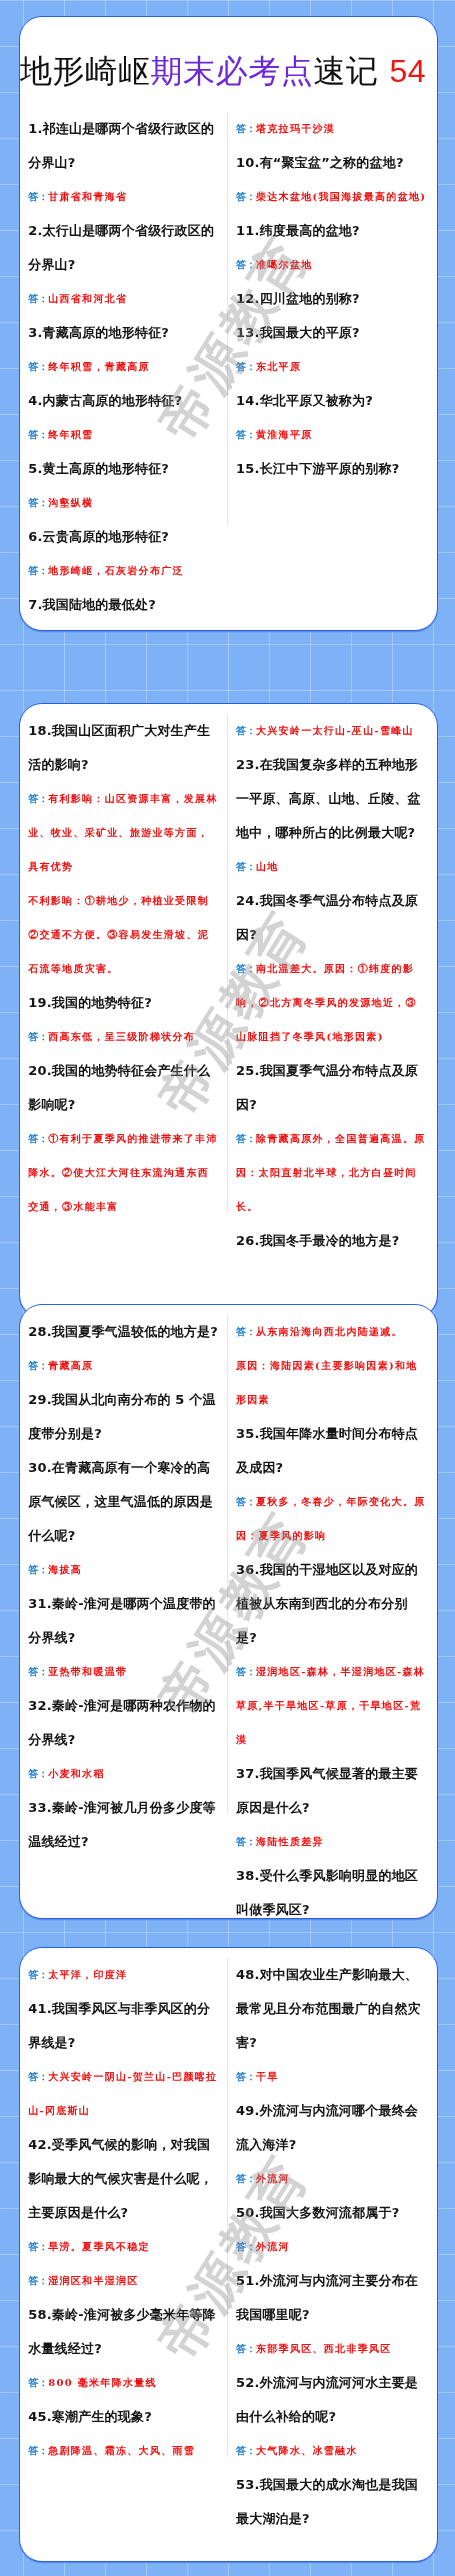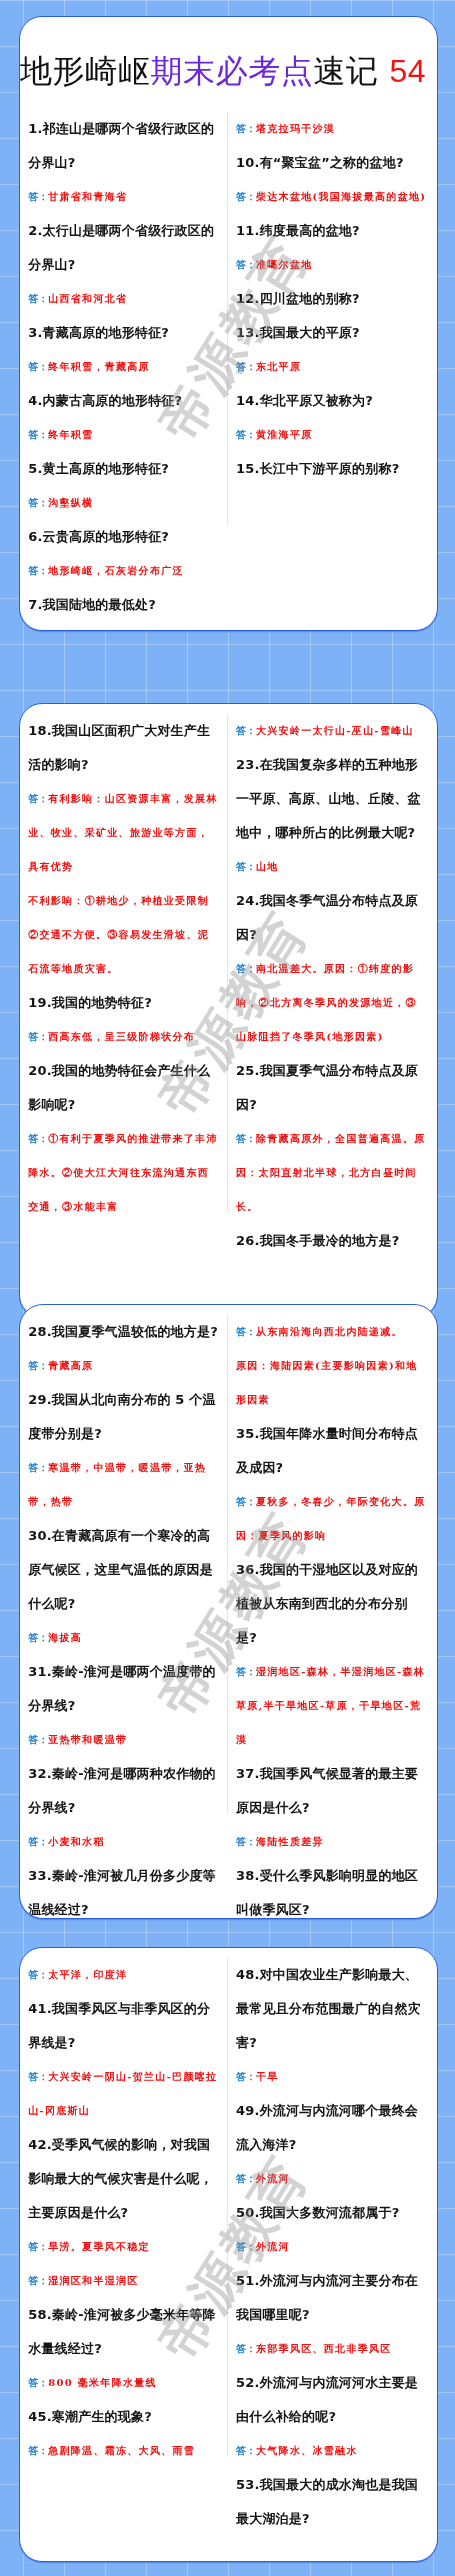--- a/index.html
+++ b/index.html
@@ -153,28 +153,27 @@
         <div class="q">24.我国冬季气温分布特点及原因?</div>
         <div class="a"><span class="a-label">答：</span><span>南北温差大。原因：①纬度的影响，②北方离冬季风的发源地近，③山脉阻挡了冬季风(地形因素)</span></div>
         <div class="q">25.我国夏季气温分布特点及原因?</div>
         <div class="a"><span class="a-label">答：</span><span>除青藏高原外，全国普遍高温。原因：太阳直射北半球，北方白昼时间长。</span></div>
         <div class="q">26.我国冬手最冷的地方是?</div>
       </div>
   </div>
   <div class="watermark" style="top:285px;">帝源教育</div>
 </div>
 
-<div class="card" style="top:1304px;border-radius:24px;">
+<div class="card" style="top:1304px;">
   <div class="cols" style="top:10px;">
     <div class="divider"></div>
     <div class="col left">
         <div class="q">28.我国夏季气温较低的地方是?</div>
         <div class="a"><span class="a-label">答：</span><span>青藏高原</span></div>
         <div class="q">29.我国从北向南分布的 5 个温度带分别是?</div>
-        <div class="a"><span class="a-label">答：</span><span>寒温带，中温带，暖温带，亚热带，热带</span></div>
         <div class="q">30.在青藏高原有一个寒冷的高原气候区，这里气温低的原因是什么呢?</div>
         <div class="a"><span class="a-label">答：</span><span>海拔高</span></div>
         <div class="q">31.秦岭-淮河是哪两个温度带的分界线?</div>
         <div class="a"><span class="a-label">答：</span><span>亚热带和暖温带</span></div>
         <div class="q">32.秦岭-淮河是哪两种农作物的分界线?</div>
         <div class="a"><span class="a-label">答：</span><span>小麦和水稻</span></div>
         <div class="q">33.秦岭-淮河被几月份多少度等温线经过?</div>
       </div>
     <div class="col right">
         <div class="a"><span class="a-label">答：</span><span>从东南沿海向西北内陆递减。</span><span class="a-line">原因：海陆因素(主要影响因素)和地形因素</span></div>

